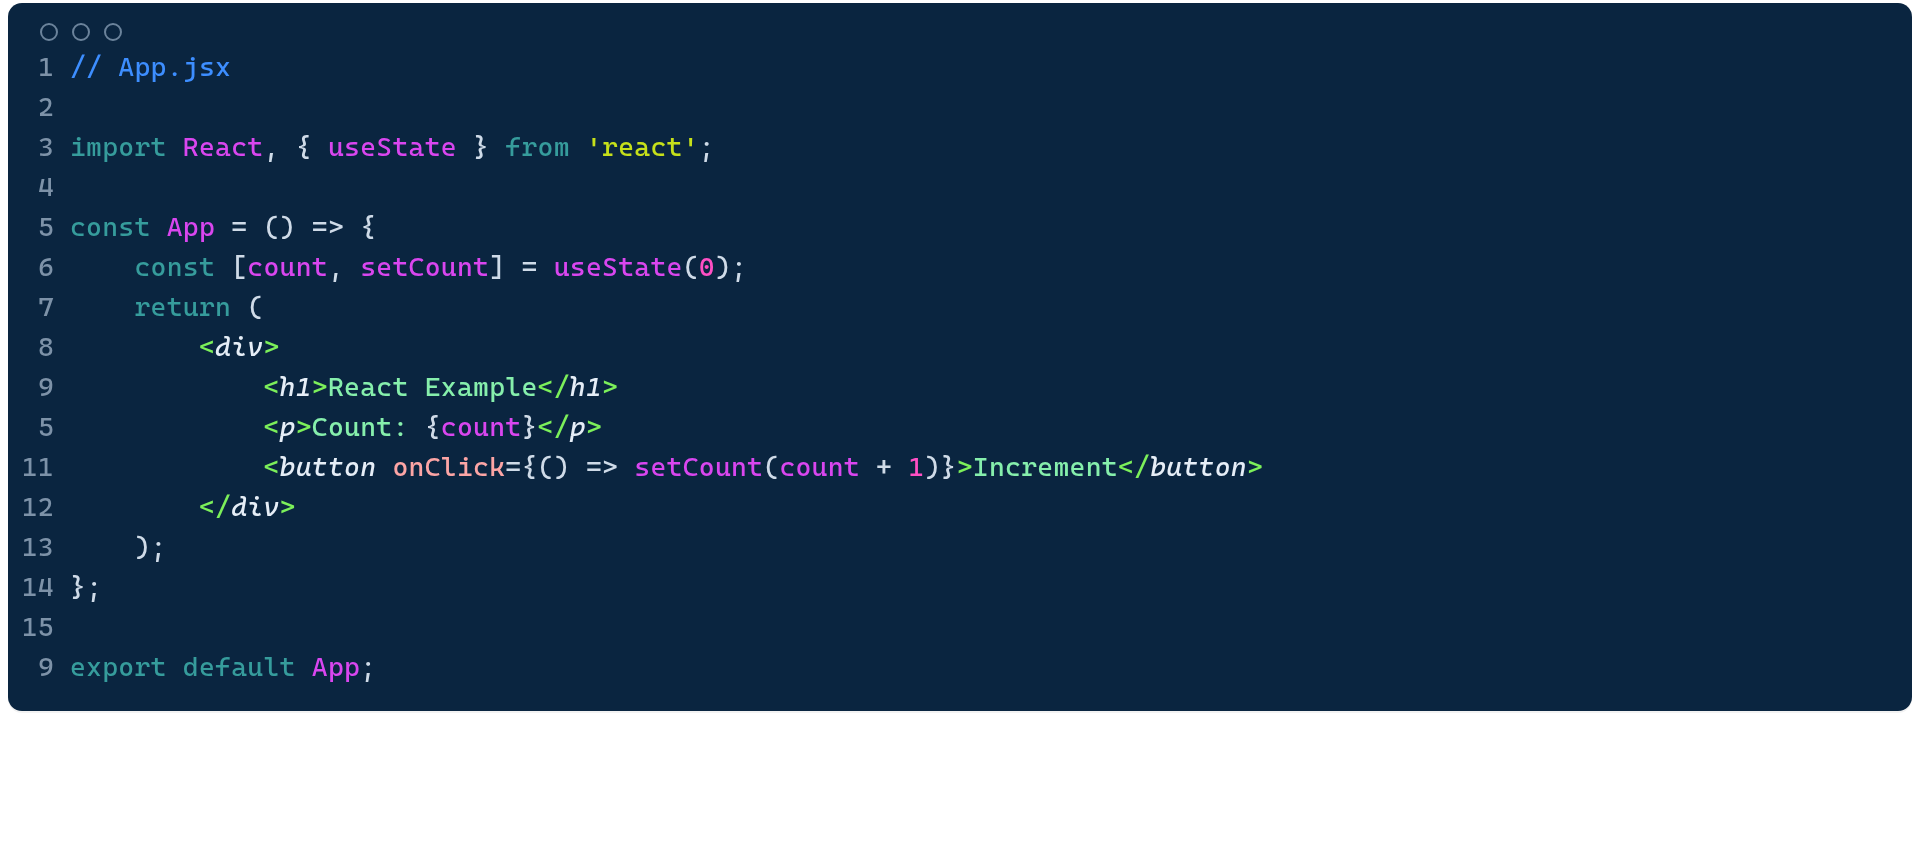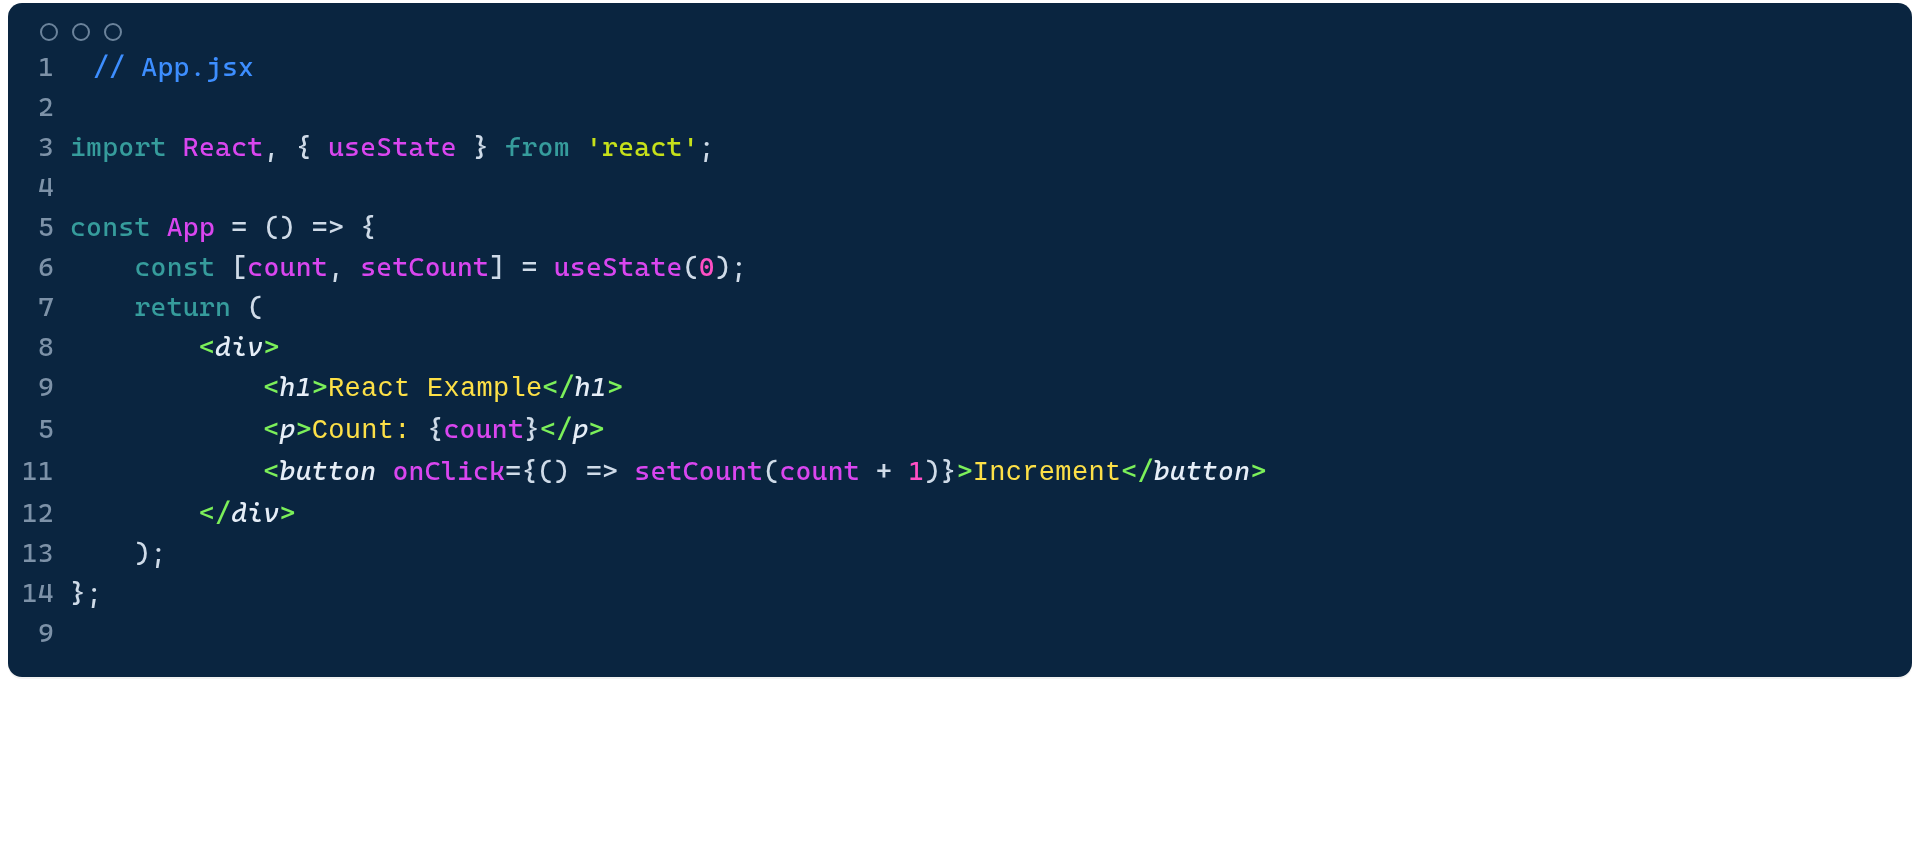--- a/index.html
+++ b/index.html
@@ -47,31 +47,31 @@
     color: #7d92a8;
     padding-right: 16px;
     font-variant-numeric: tabular-nums;
     user-select: none;
   }
   .code {
     white-space: pre;
     color: #e6eef7;
   }
   
-  .tok-comment   { color: #3d8eff; font-style: normal; margin-left: 23px; }
+  .tok-comment   { color: #3d8eff; font-style: normal; }
   .tok-keyword   { color: #369c9c; } 
   .tok-ident     { color: #d946ef; } 
   .tok-string    { color: #c6e01a; } 
   .tok-punct     { color: #cfdbe8; } 
   .tok-op        { color: #cfdbe8; }
   .tok-number    { color: #ff4fc4; } 
   .tok-tagpunct  { color: #7cf05a; } 
   .tok-tagname   { color: #e6eef7; font-style: italic; }
-  .tok-attr      { color: #d946ef; } 
-  .tok-jsxtext   { color: #fde047; font-family: Liberation Mono, monospace; }
+  .tok-attr      { color: #fca5a5; } 
+  .tok-jsxtext   { color: #86efac; }
 </style>
 </head>
 <body>
 
 <div class="editor-window">
   <div class="titlebar">
     <span class="traffic-dot"></span>
     <span class="traffic-dot"></span>
     <span class="traffic-dot"></span>
   </div>
@@ -141,19 +141,24 @@
     <div class="code-line">
       <span class="ln">13</span>
       <span class="code"><span>    </span><span class="tok-punct">)</span><span class="tok-punct">;</span></span>
     </div>
 
     <div class="code-line">
       <span class="ln">14</span>
       <span class="code"><span class="tok-punct">}</span><span class="tok-punct">;</span></span>
     </div>
 
+    <div class="code-line">
+      <span class="ln">15</span>
+      <span class="code"></span>
+    </div>
 
     <div class="code-line">
       <span class="ln">9</span>
+      <span class="code"><span class="tok-keyword">export</span><span> </span><span class="tok-keyword">default</span><span> </span><span class="tok-ident">App</span><span class="tok-punct">;</span></span>
     </div>
 
   </div>
 </div>
 
 </body></html>

